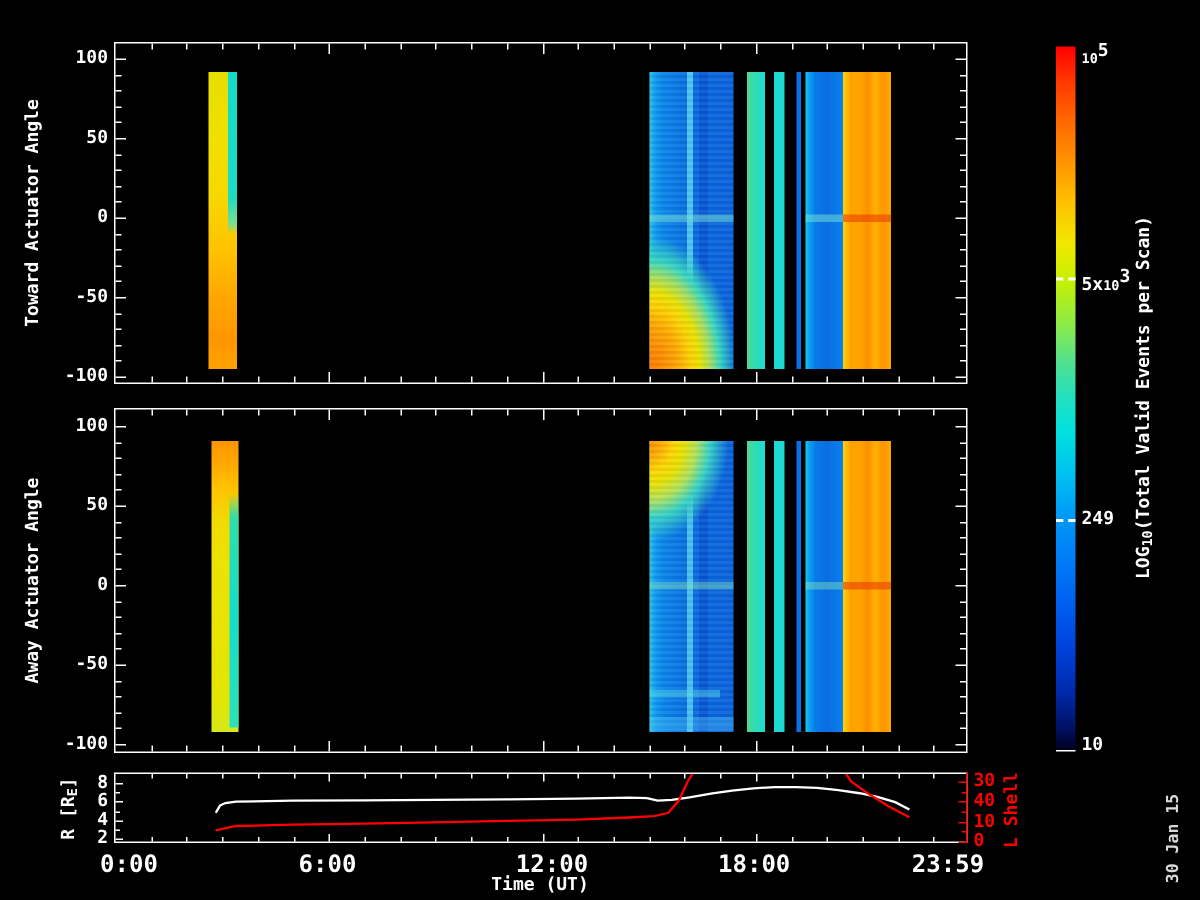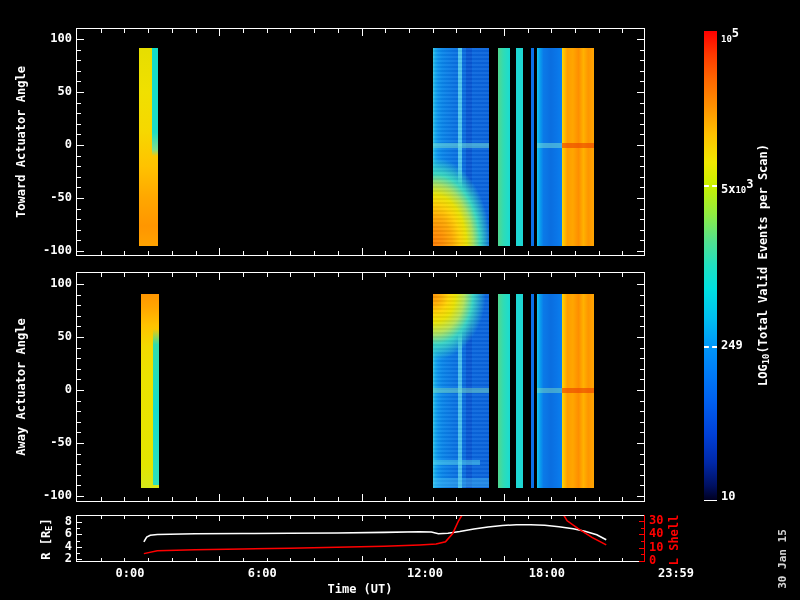--- a/index.html
+++ b/index.html
@@ -14,21 +14,21 @@
   #panel-orbit{left:76px;top:515px;width:569px;height:47px;}
   .bands{position:absolute;left:0;top:0;right:0;bottom:0;overflow:hidden;}
   .band{position:absolute;}
   .tk{position:absolute;background:#fff;}
   .tk.red{background:#ff0000;}
   .redge{position:absolute;top:-1px;bottom:-1px;right:-1px;width:1px;background:#ff0000;}
   .rot{position:absolute;transform:translate(-50%,-50%) rotate(-90deg);white-space:nowrap;
        font-size:12px;}
   .ylab{position:absolute;width:42px;text-align:right;font-size:12px;line-height:14px;}
   .ylab-r{position:absolute;text-align:left;font-size:12px;line-height:14px;color:#ff0000;}
-  .xlab{position:absolute;transform:translateX(-50%);font-size:12px;top:566px;margin-left:44px;}
+  .xlab{position:absolute;transform:translateX(-50%);font-size:16px;top:566px;}
   .xtitle{position:absolute;transform:translateX(-50%);left:360px;top:582px;font-size:12px;}
   #colorbar{left:704px;top:31px;width:13px;height:469px;border-bottom:1px solid #fff;}
   .cbdash{position:absolute;left:704px;width:13px;height:0;border-top:2px dashed #fff;}
   .cblab{position:absolute;left:721px;font-size:12px;white-space:nowrap;}
   .small{font-size:9px;}
   .sup{font-size:12px;vertical-align:5px;}
   .sub{vertical-align:-2px;}
   .datestamp{color:#d8d8d8;font-size:11px;}
   svg{display:block;}
 </style>
@@ -358,21 +358,21 @@
       <div class="ylab" style="left: 30px; top: 514px;">8</div>
       <div class="ylab" style="left: 30px; top: 526.3px;">6</div>
       <div class="ylab" style="left: 30px; top: 538.7px;">4</div>
       <div class="ylab" style="left: 30px; top: 551px;">2</div>
       <div class="ylab-r" style="left: 649px; top: 513px;">30</div>
       <div class="ylab-r" style="left: 649px; top: 526.3px;">40</div>
       <div class="ylab-r" style="left: 649px; top: 539.7px;">10</div>
       <div class="ylab-r" style="left: 649px; top: 553px;">0</div>
       <div class="xlab" style="left: 86px;">0:00</div>
       <div class="xlab" style="left: 218.3px;">6:00</div>
-      <div class="xlab" style="left: 381px;">12:00</div>
+      <div class="xlab" style="left: 368px;">12:00</div>
       <div class="xlab" style="left: 502.8px;">18:00</div>
       <div class="xlab" style="left: 632px;">23:59</div>
       <div class="cblab" style="top: 26px;"><span></span><span class="small">10</span><span class="sup">5</span></div>
       <div class="cbdash" style="top: 184.8px;"></div>
       <div class="cblab" style="top: 176.8px;"><span>5x</span><span class="small">10</span><span class="sup">3</span></div>
       <div class="cbdash" style="top: 346.2px;"></div>
       <div class="cblab" style="top: 338.2px;"><span>249</span></div>
       <div class="cblab" style="top: 489px;"><span>10</span></div>
     </div>
 </div>

